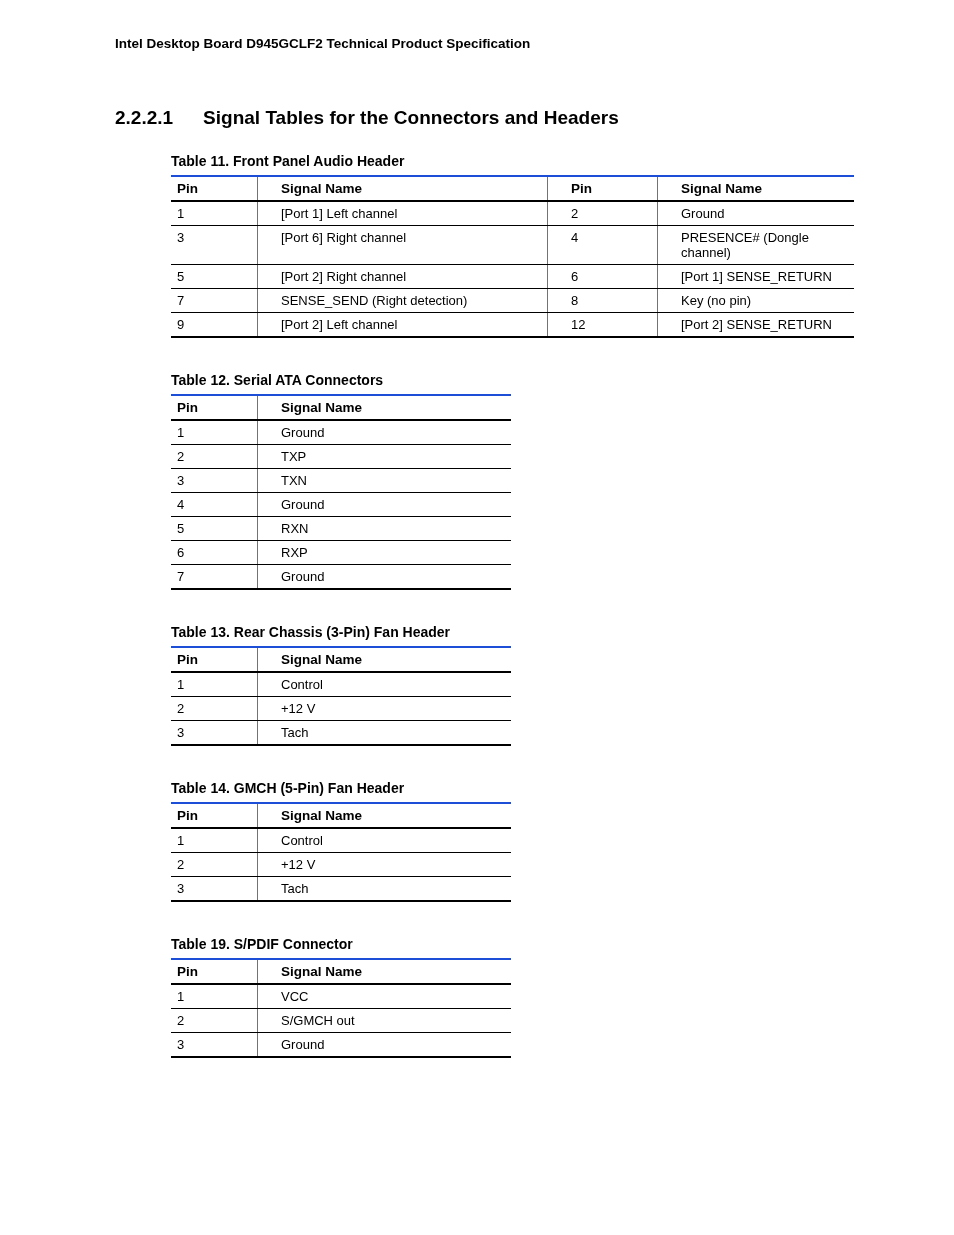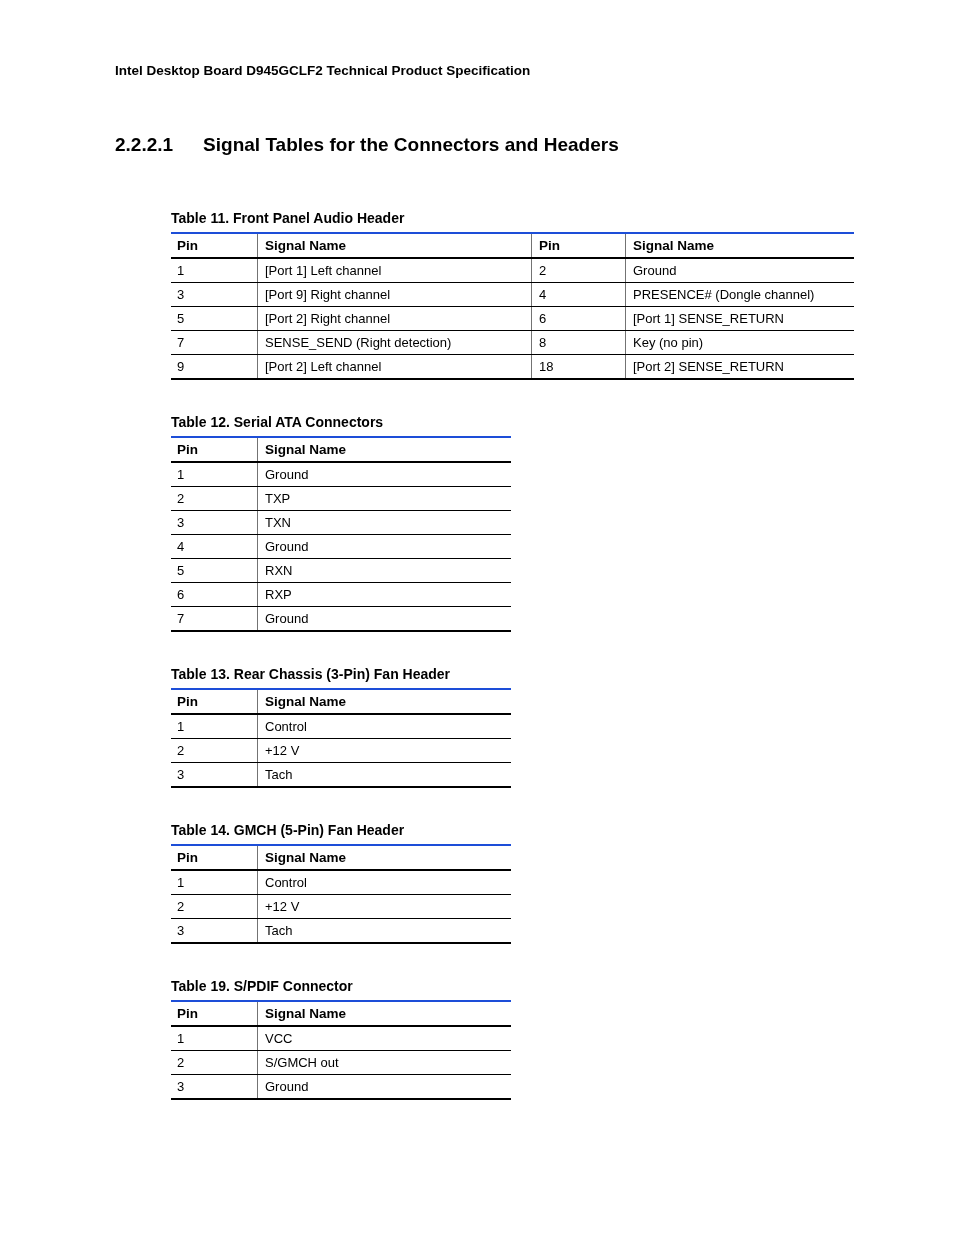--- a/index.html
+++ b/index.html
@@ -11,28 +11,27 @@
     width: 954px;
   }
   .page {
     padding: 36px 115px 60px 115px;
     box-sizing: border-box;
   }
   .running-head {
     font-weight: bold;
     font-size: 13.5px;
     margin-bottom: 56px;
-    margin-top: 27px;
   }
   .section-head {
     display: flex;
     gap: 30px;
     font-weight: bold;
     font-size: 19px;
-    margin-bottom: 54px;
+    margin-bottom: 24px;
   }
   .table-block {
     margin-left: 56px;
     margin-bottom: 34px;
   }
   .table-title {
     font-weight: bold;
     font-size: 14px;
     margin-bottom: 6px;
   }
@@ -62,21 +61,21 @@
   .col-pin2 { width: 80px; }
   .col-sig4b { width: auto; }
   .col-sig2 { width: auto; }
   td:not(:last-child), th:not(:last-child) {
     border-right: 0px solid transparent;
   }
   
   td { border-left: 0; }
   table td + td, table th + th {
     border-left: 0px;
-    padding-left: 8px;
+    padding-left: 24px;
   }
   
   table td:not(:first-child), table th:not(:first-child) {
     border-left: 0;
   }
   
   table td, table th {
     position: relative;
   }
   table td:not(:first-child)::before,
@@ -116,40 +115,40 @@
       </thead>
       <tbody>
           <tr>
           <td>1</td>
           <td>[Port 1] Left channel</td>
           <td>2</td>
           <td>Ground</td>
         </tr>
           <tr>
           <td>3</td>
-          <td>[Port 9] Right channel</td>
+          <td>[Port 6] Right channel</td>
           <td>4</td>
           <td>PRESENCE# (Dongle channel)</td>
         </tr>
           <tr>
           <td>5</td>
           <td>[Port 2] Right channel</td>
           <td>6</td>
           <td>[Port 1] SENSE_RETURN</td>
         </tr>
           <tr>
           <td>7</td>
           <td>SENSE_SEND (Right detection)</td>
           <td>8</td>
           <td>Key (no pin)</td>
         </tr>
           <tr>
           <td>9</td>
           <td>[Port 2] Left channel</td>
-          <td>18</td>
+          <td>12</td>
           <td>[Port 2] SENSE_RETURN</td>
         </tr>
         </tbody>
     </table>
   </div>
 
   <div class="table-block">
     <div class="table-title">Table 12.  Serial ATA Connectors</div>
     <table class="two-col">
       <thead>

